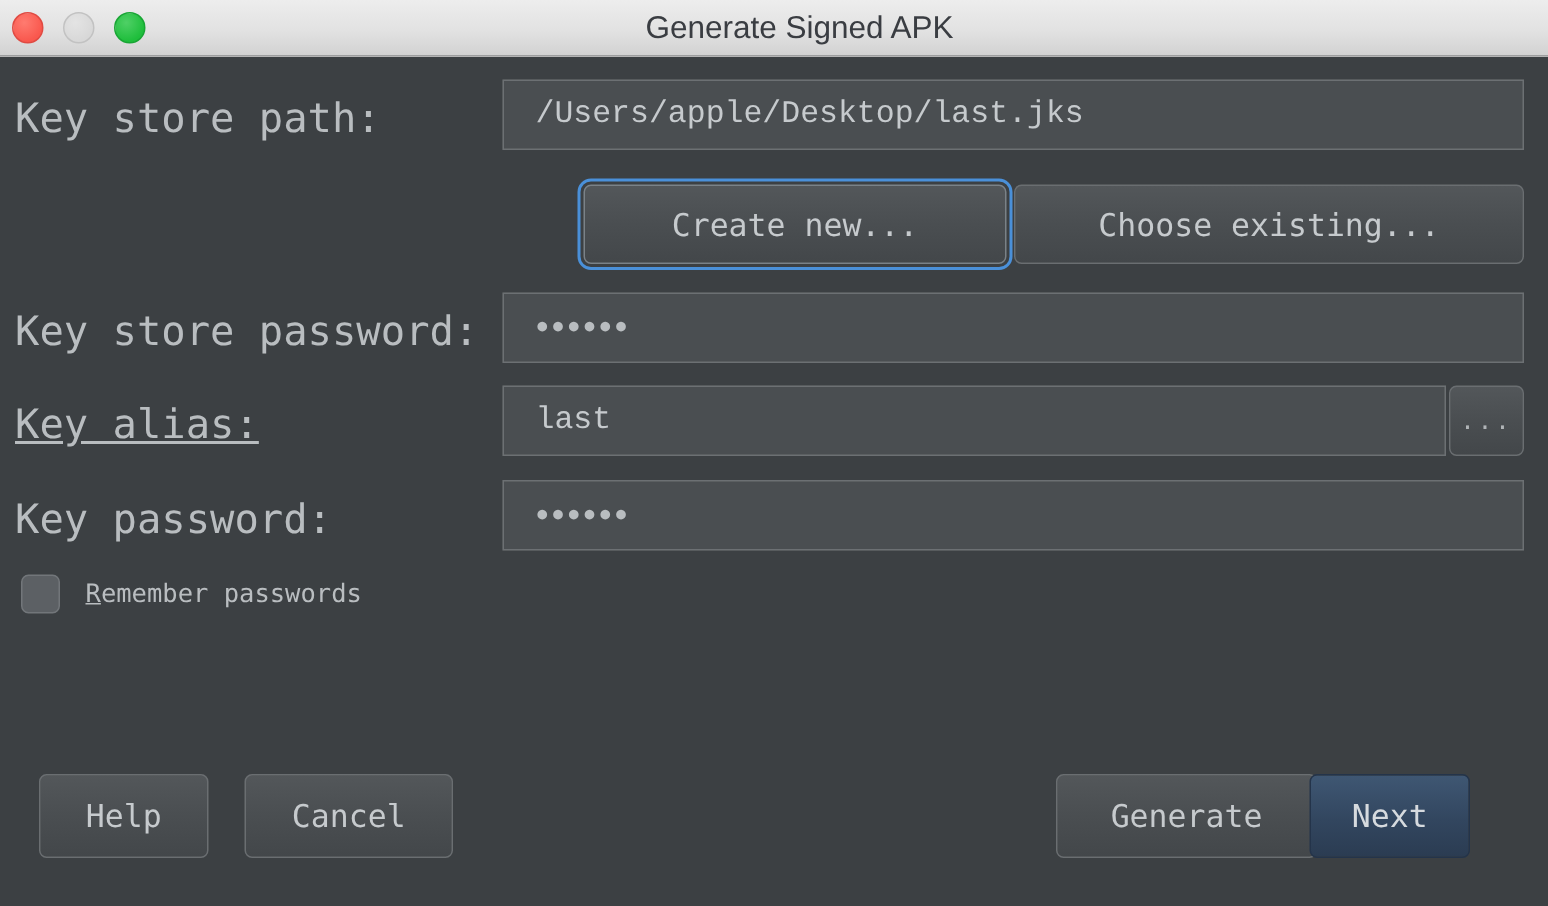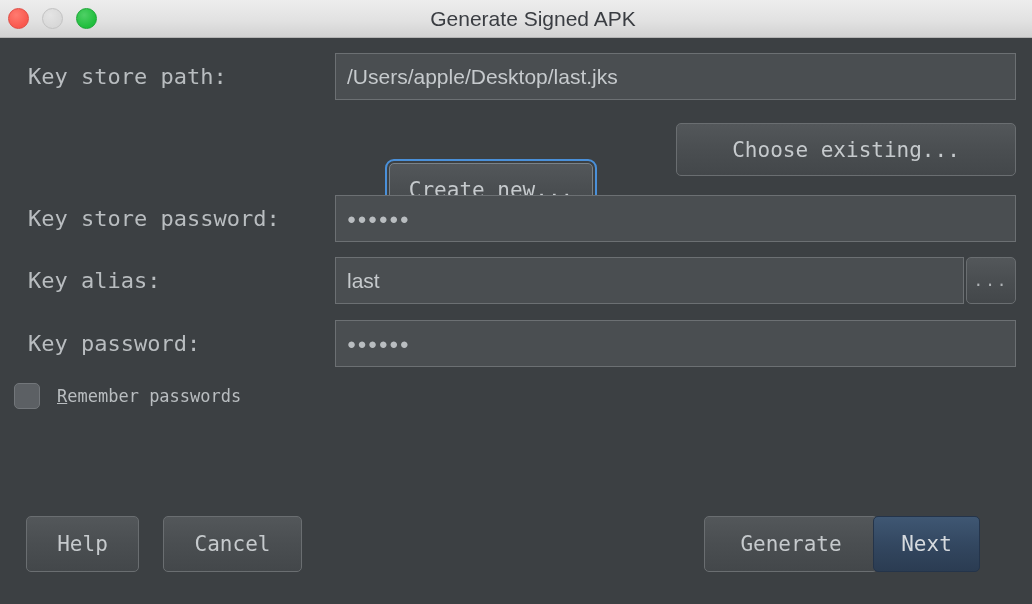--- a/index.html
+++ b/index.html
@@ -60,35 +60,35 @@
   #content {
     position: absolute;
     left: 0; top: 38px;
     width: 1032px;
     height: 566px;
     background: #3c4043;
   }
 
   .label {
     position: absolute;
-    left: 28px;
-    font-size: 22px;
+    left: 10px;
+    font-size: 27px;
     color: #b9bdc0;
     letter-spacing: 0px;
     white-space: nowrap;
   }
 
   .field {
     position: absolute;
     background: #4a4e51;
     border: 1px solid #6c7073;
     color: #c6cacd;
-    font-family: Liberation Sans, sans-serif;
+    font-family: Liberation Mono, monospace;
     font-size: 21px;
-    padding: 0 11px;
+    padding: 0 21px;
     display: flex;
     align-items: center;
     overflow: hidden;
     white-space: nowrap;
   }
 
   .dots {
     color: #b9bdc0;
     font-size: 15px;
     letter-spacing: 1.5px;
@@ -164,29 +164,29 @@
     <div class="traffic traffic-minimize"></div>
     <div class="traffic traffic-maximize"></div>
     <div id="window-title">Generate Signed APK</div>
   </div>
 
   <div id="content">
 
     <div class="label" style="top:26px;">Key store path:</div>
     <div class="field" style="left:335px; top:15px; width:681px; height:47px;">/Users/apple/Desktop/last.jks</div>
 
-    <div class="btn btn-focused" style="left:389px; top:85px; width:204px; height:53px;margin-top:40px;">Create new...</div>
+    <div class="btn btn-focused" style="left:389px; top:85px; width:282px; height:53px;">Create new...</div>
     <div class="btn" style="left:676px; top:85px; width:340px; height:53px;">Choose existing...</div>
 
     <div class="label" style="top:168px;">Key store password:</div>
     <div class="field" style="left:335px; top:157px; width:681px; height:47px;">
       <span class="dots">●●●●●●</span>
     </div>
 
-    <div class="label" style="top:230px;">Key alias:</div>
+    <div class="label" style="top:230px;text-decoration:underline;">Key alias:</div>
     <div class="field" style="left:335px; top:219px; width:629px; height:47px;">last</div>
     <div class="btn btn-dots" style="left:966px; top:219px; width:50px; height:47px;">...</div>
 
     <div class="label" style="top:293px;">Key password:</div>
     <div class="field" style="left:335px; top:282px; width:681px; height:47px;">
       <span class="dots">●●●●●●</span>
     </div>
 
     <div id="remember-row">
       <div id="remember-box"></div>

